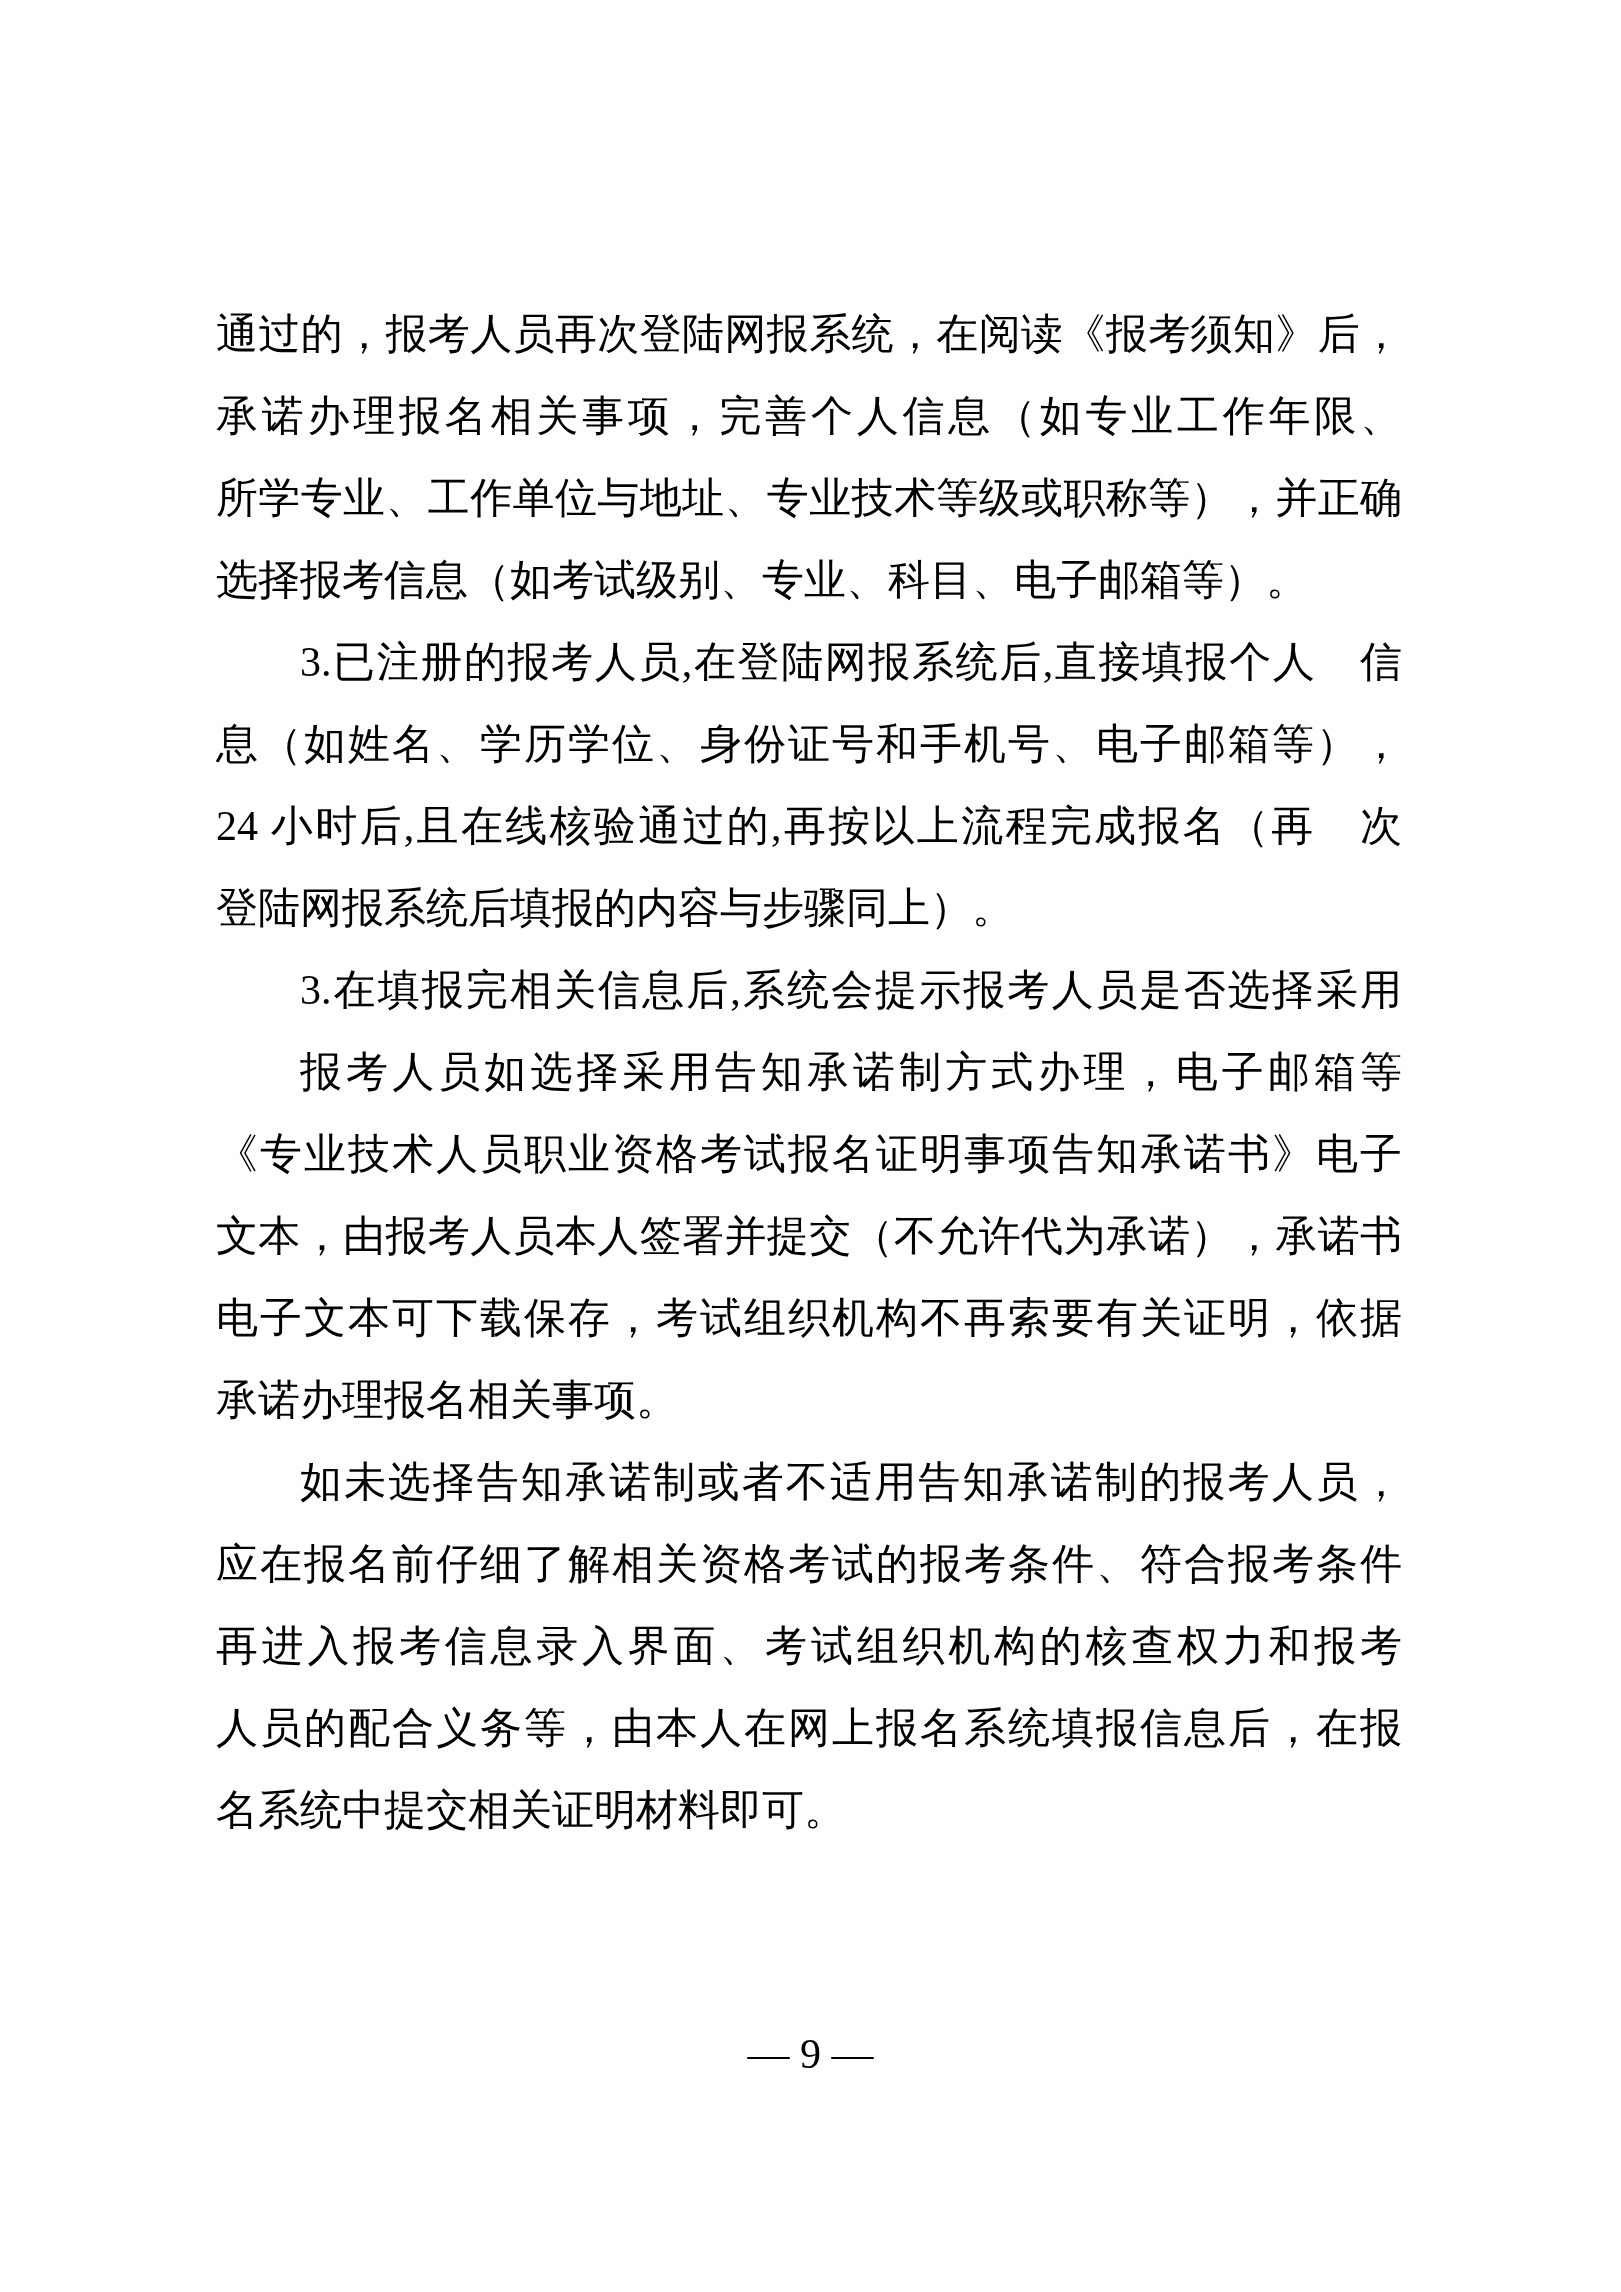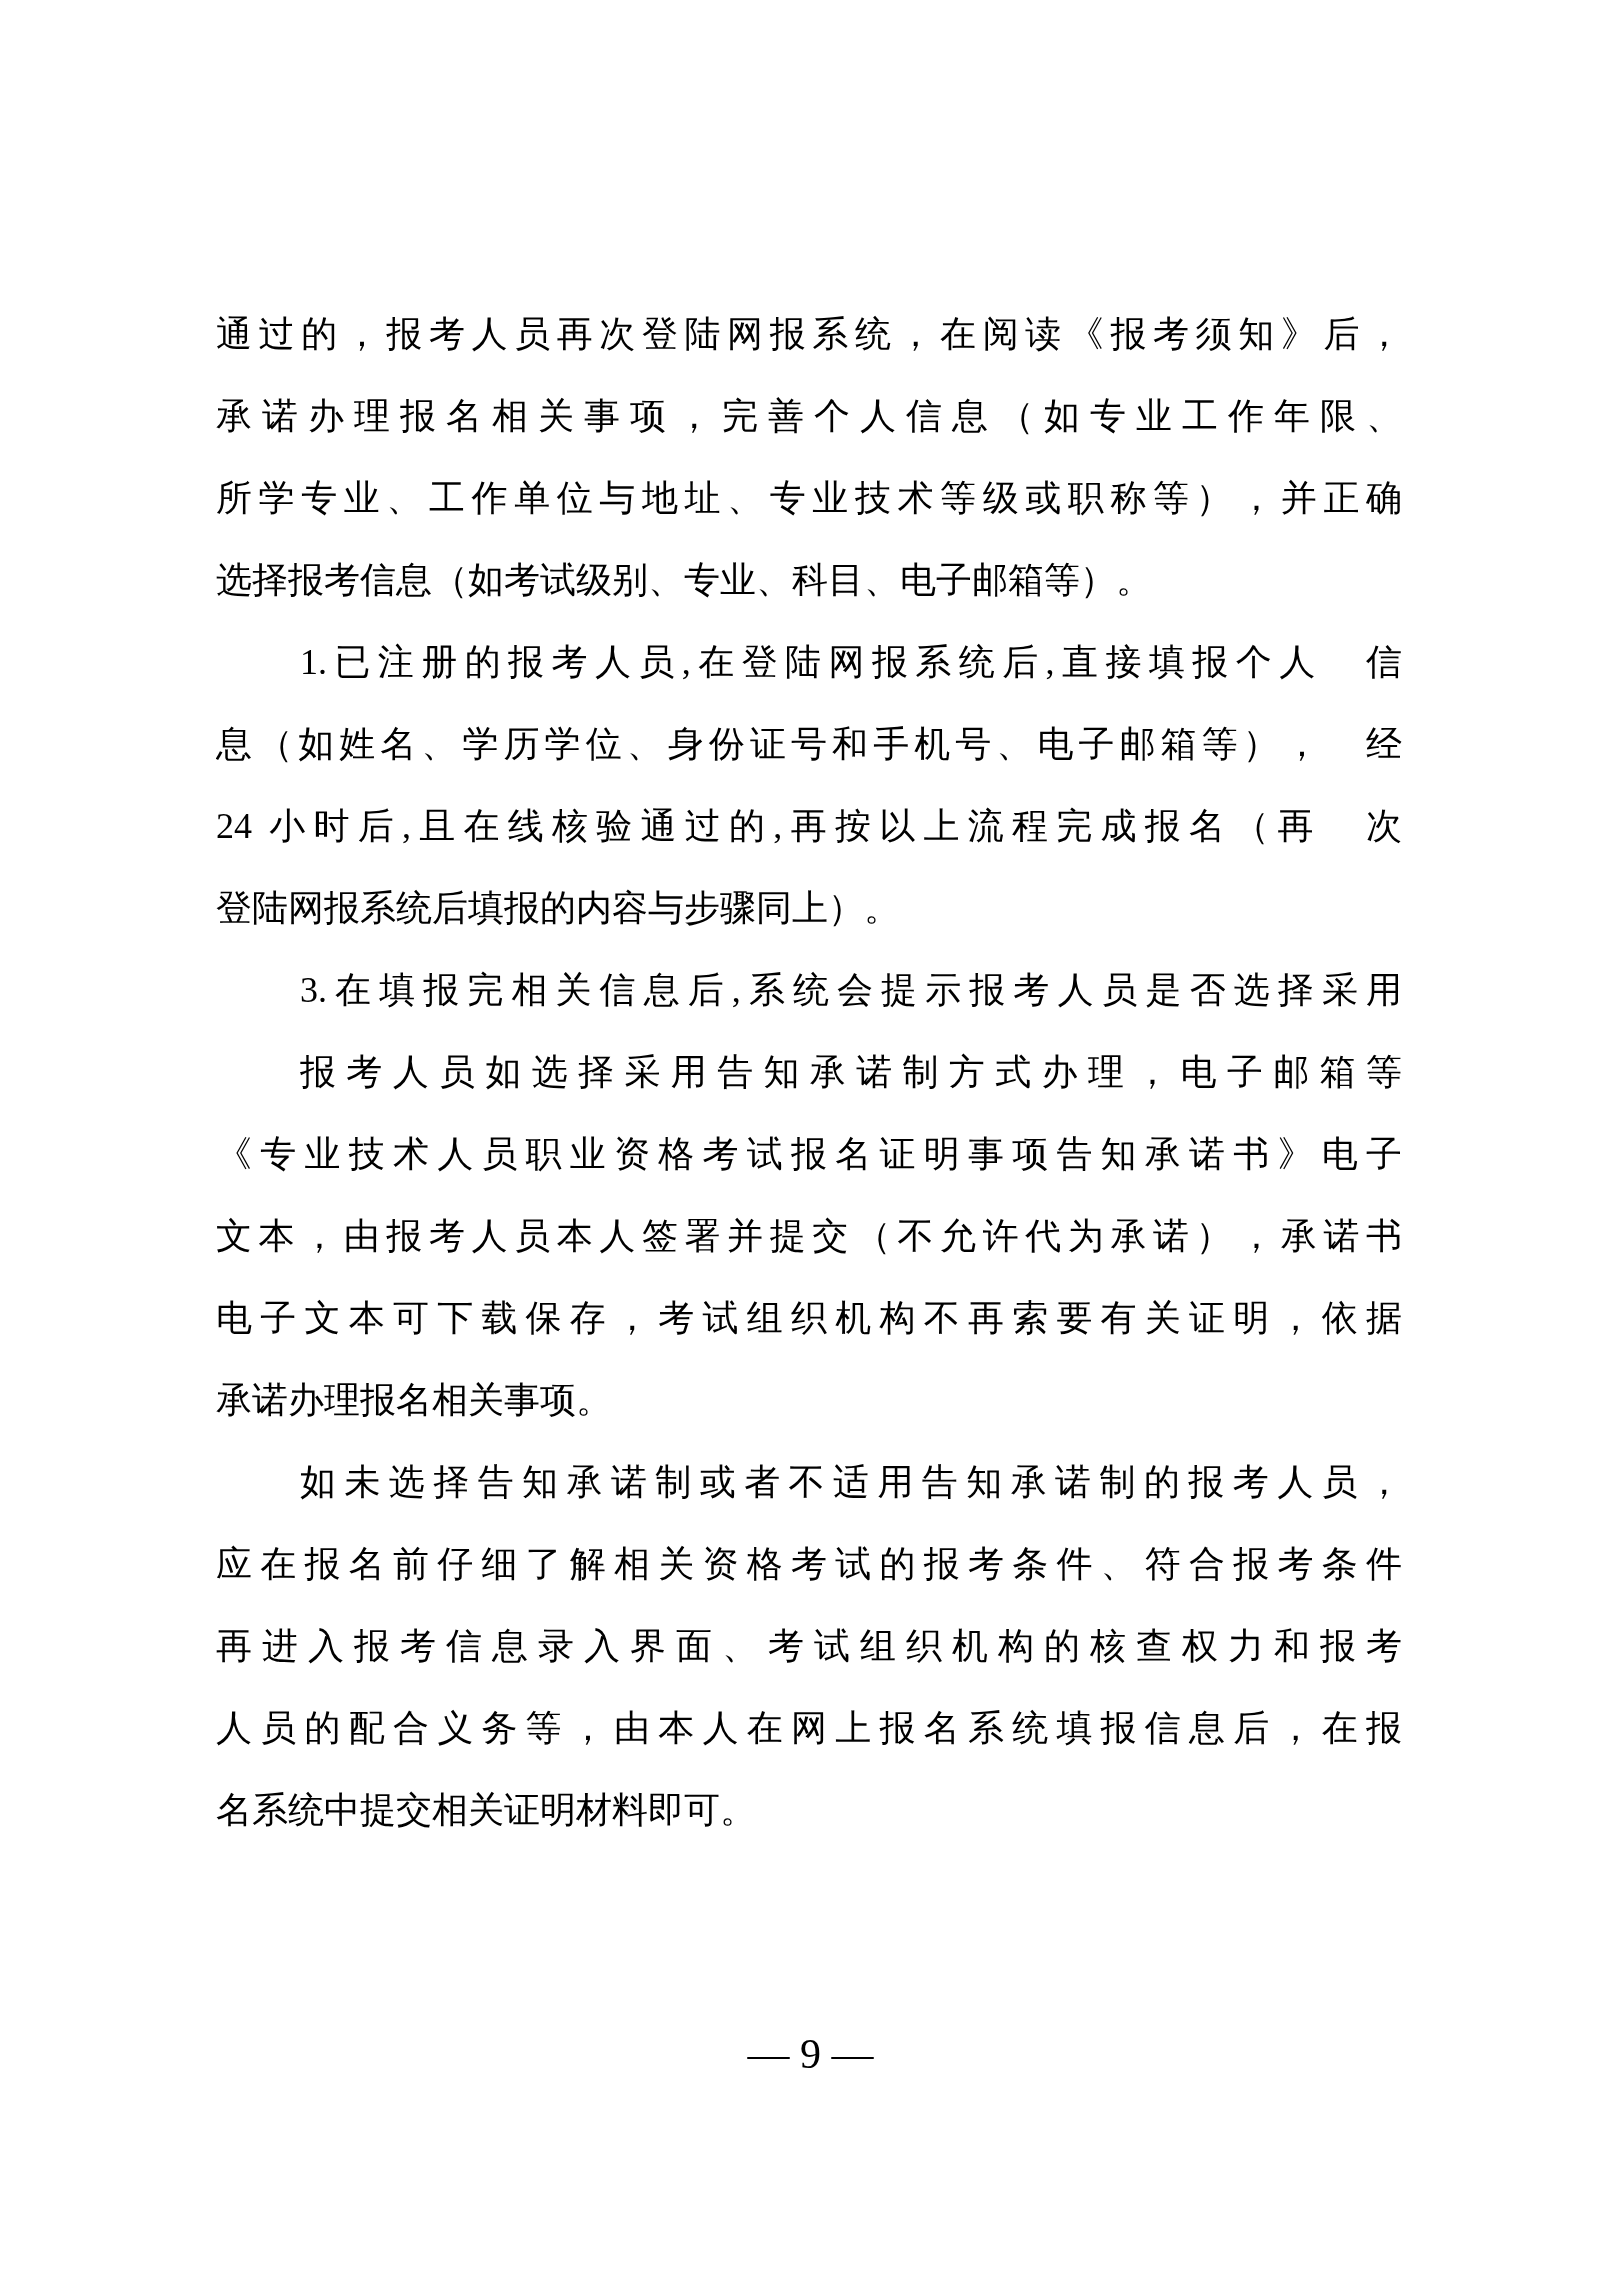--- a/index.html
+++ b/index.html
@@ -18,21 +18,21 @@
     position: absolute;
     inset: 0;
     background: #ffffff;
     overflow: hidden;
   }
   .text-block {
     position: absolute;
     left: 216px;
     top: 293px;
     width: 1186px;
-    font-size: 36px;
+    font-size: 42px;
   }
   .line {
     height: 82px;
     line-height: 82px;
     white-space: normal;
     overflow: hidden;
   }
   .line.justify {
     text-align: justify;
     text-align-last: justify;
@@ -52,21 +52,21 @@
 </style>
 </head>
 <body>
 
 <div class="page">
   <div class="text-block" id="text-block">
       <div class="line justify">通过的，报考人员再次登陆网报系统，在阅读《报考须知》后，</div>
       <div class="line justify">承诺办理报名相关事项，完善个人信息（如专业工作年限、</div>
       <div class="line justify">所学专业、工作单位与地址、专业技术等级或职称等），并正确</div>
       <div class="line">选择报考信息（如考试级别、专业、科目、电子邮箱等）。</div>
-      <div class="line indent justify">1.已注册的报考人员,在登陆网报系统后,直接填报个人　信</div>
+      <div class="line indent justify">3.已注册的报考人员,在登陆网报系统后,直接填报个人　信</div>
       <div class="line justify">息（如姓名、学历学位、身份证号和手机号、电子邮箱等），　经</div>
       <div class="line justify">24 小时后,且在线核验通过的,再按以上流程完成报名（再　次</div>
       <div class="line">登陆网报系统后填报的内容与步骤同上）。</div>
       <div class="line indent justify">3.在填报完相关信息后,系统会提示报考人员是否选择采用</div>
       <div class="line indent justify">报考人员如选择采用告知承诺制方式办理，电子邮箱等</div>
       <div class="line justify">《专业技术人员职业资格考试报名证明事项告知承诺书》电子</div>
       <div class="line justify">文本，由报考人员本人签署并提交（不允许代为承诺），承诺书</div>
       <div class="line justify">电子文本可下载保存，考试组织机构不再索要有关证明，依据</div>
       <div class="line">承诺办理报名相关事项。</div>
       <div class="line indent justify">如未选择告知承诺制或者不适用告知承诺制的报考人员，</div>

